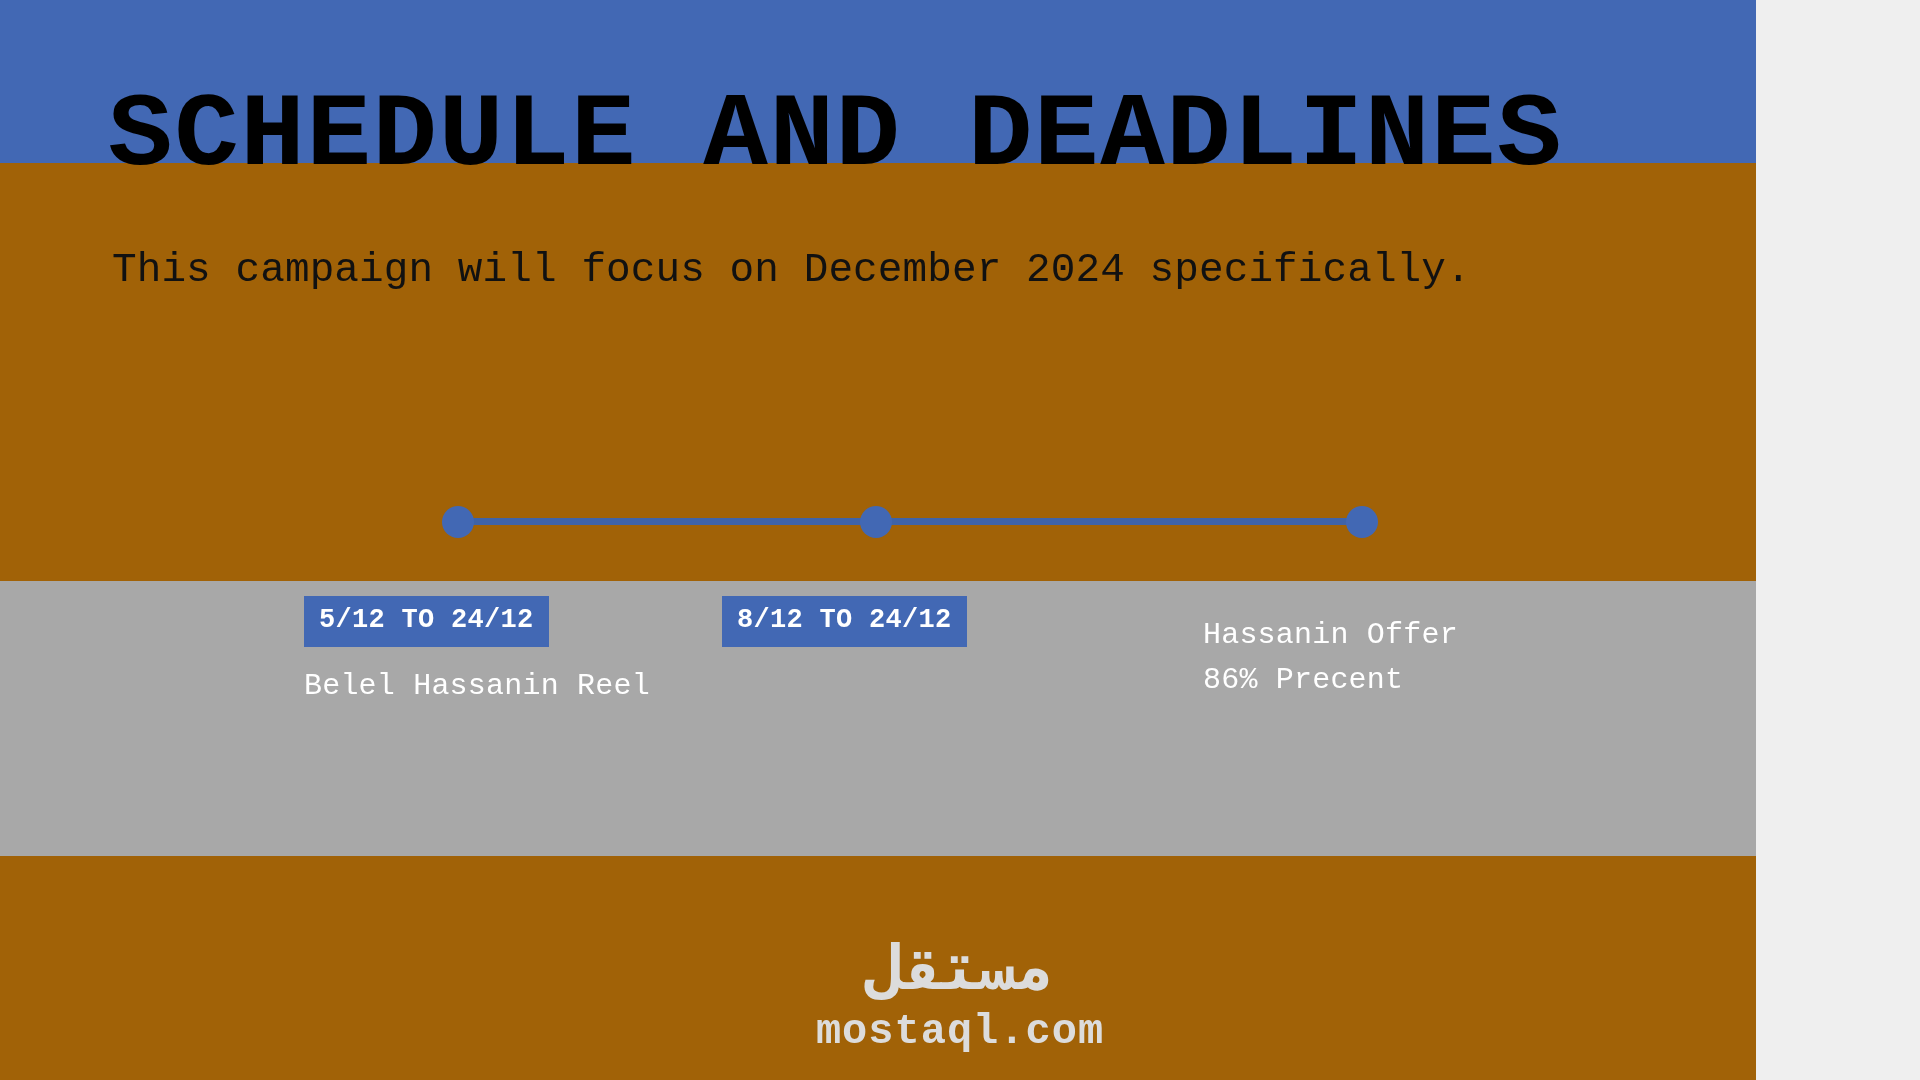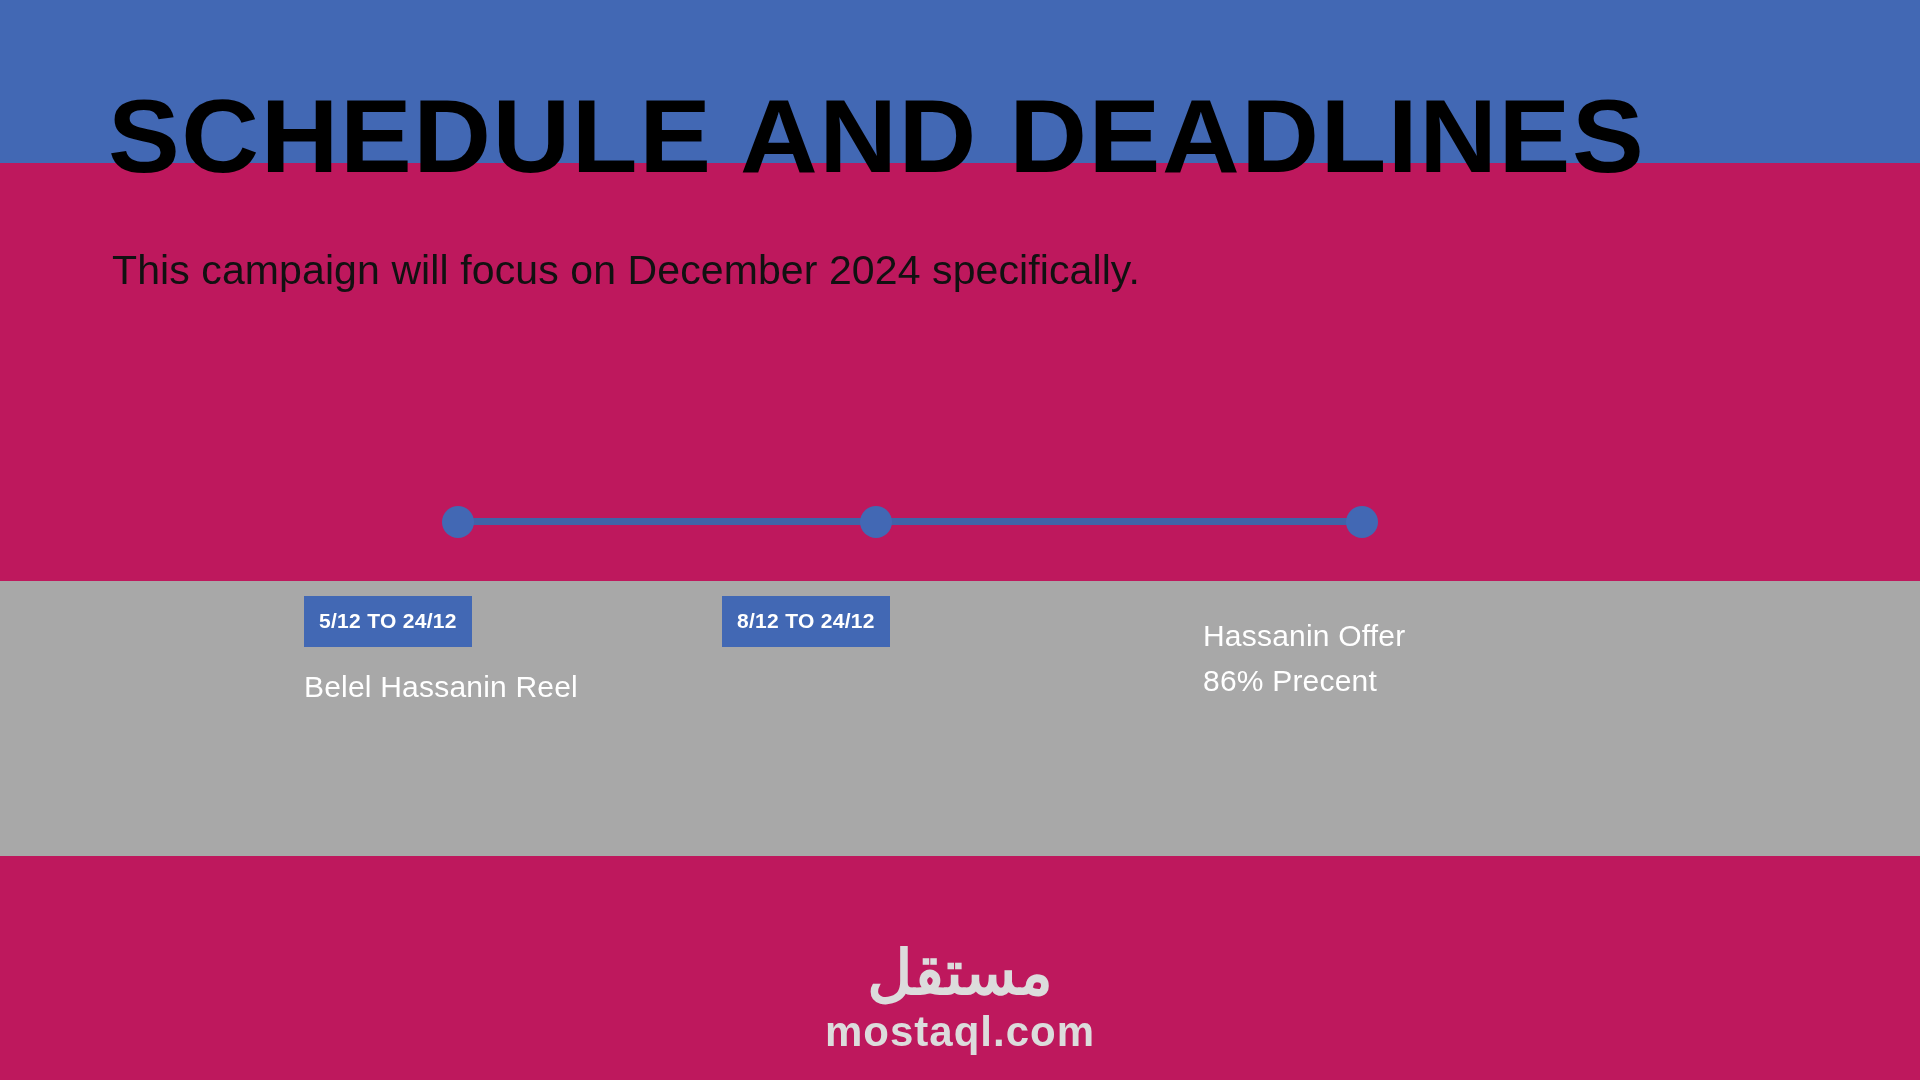--- a/index.html
+++ b/index.html
@@ -11,24 +11,25 @@
     height: 1080px;
     background: #efefef;
     font-family: "Liberation Sans", sans-serif;
     overflow: hidden;
     position: relative;
   }
 
   #slide {
     position: absolute;
     left: 0; top: 0;
-    width: 1920px;
+    width: 1756px;
     height: 1080px;
-    background: #be185d;
+    background: #a16207;
     overflow: hidden;
+    font-family: Liberation Mono, monospace;
   }
 
   
   .band-blue {
     position: absolute;
     left: 0; top: 0;
     width: 1920px;
     height: 163px;
     background: #4268b4;
   }
@@ -93,21 +94,21 @@
 
   
   .milestone {
     position: absolute;
     top: 596px;
   }
   .badge {
     display: inline-block;
     background: #4268b4;
     color: #ffffff;
-    font-size: 21px;
+    font-size: 27px;
     line-height: 27px;
     font-weight: 700;
     letter-spacing: 0.3px;
     padding: 11px 15px 13px 15px;
     white-space: nowrap;
   }
   .caption {
     margin-top: 17px;
     color: #ffffff;
     font-size: 30px;

